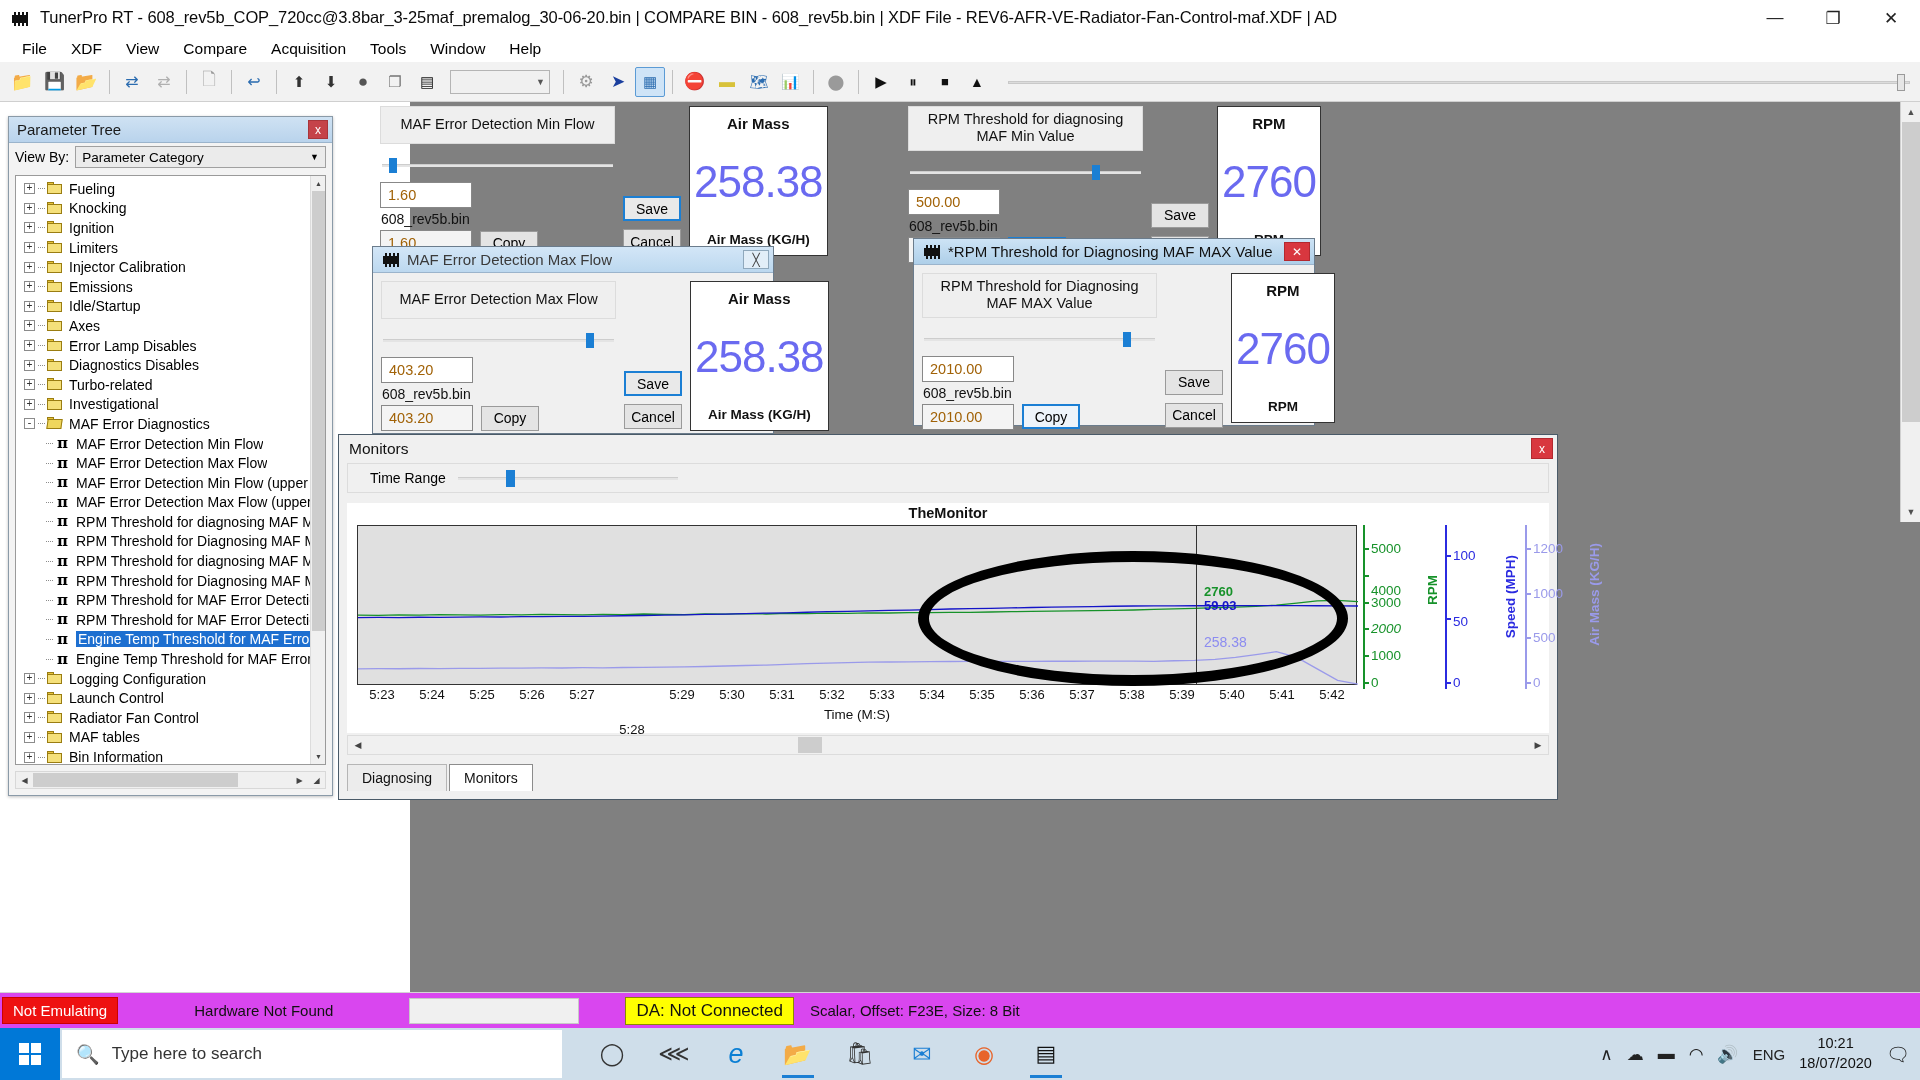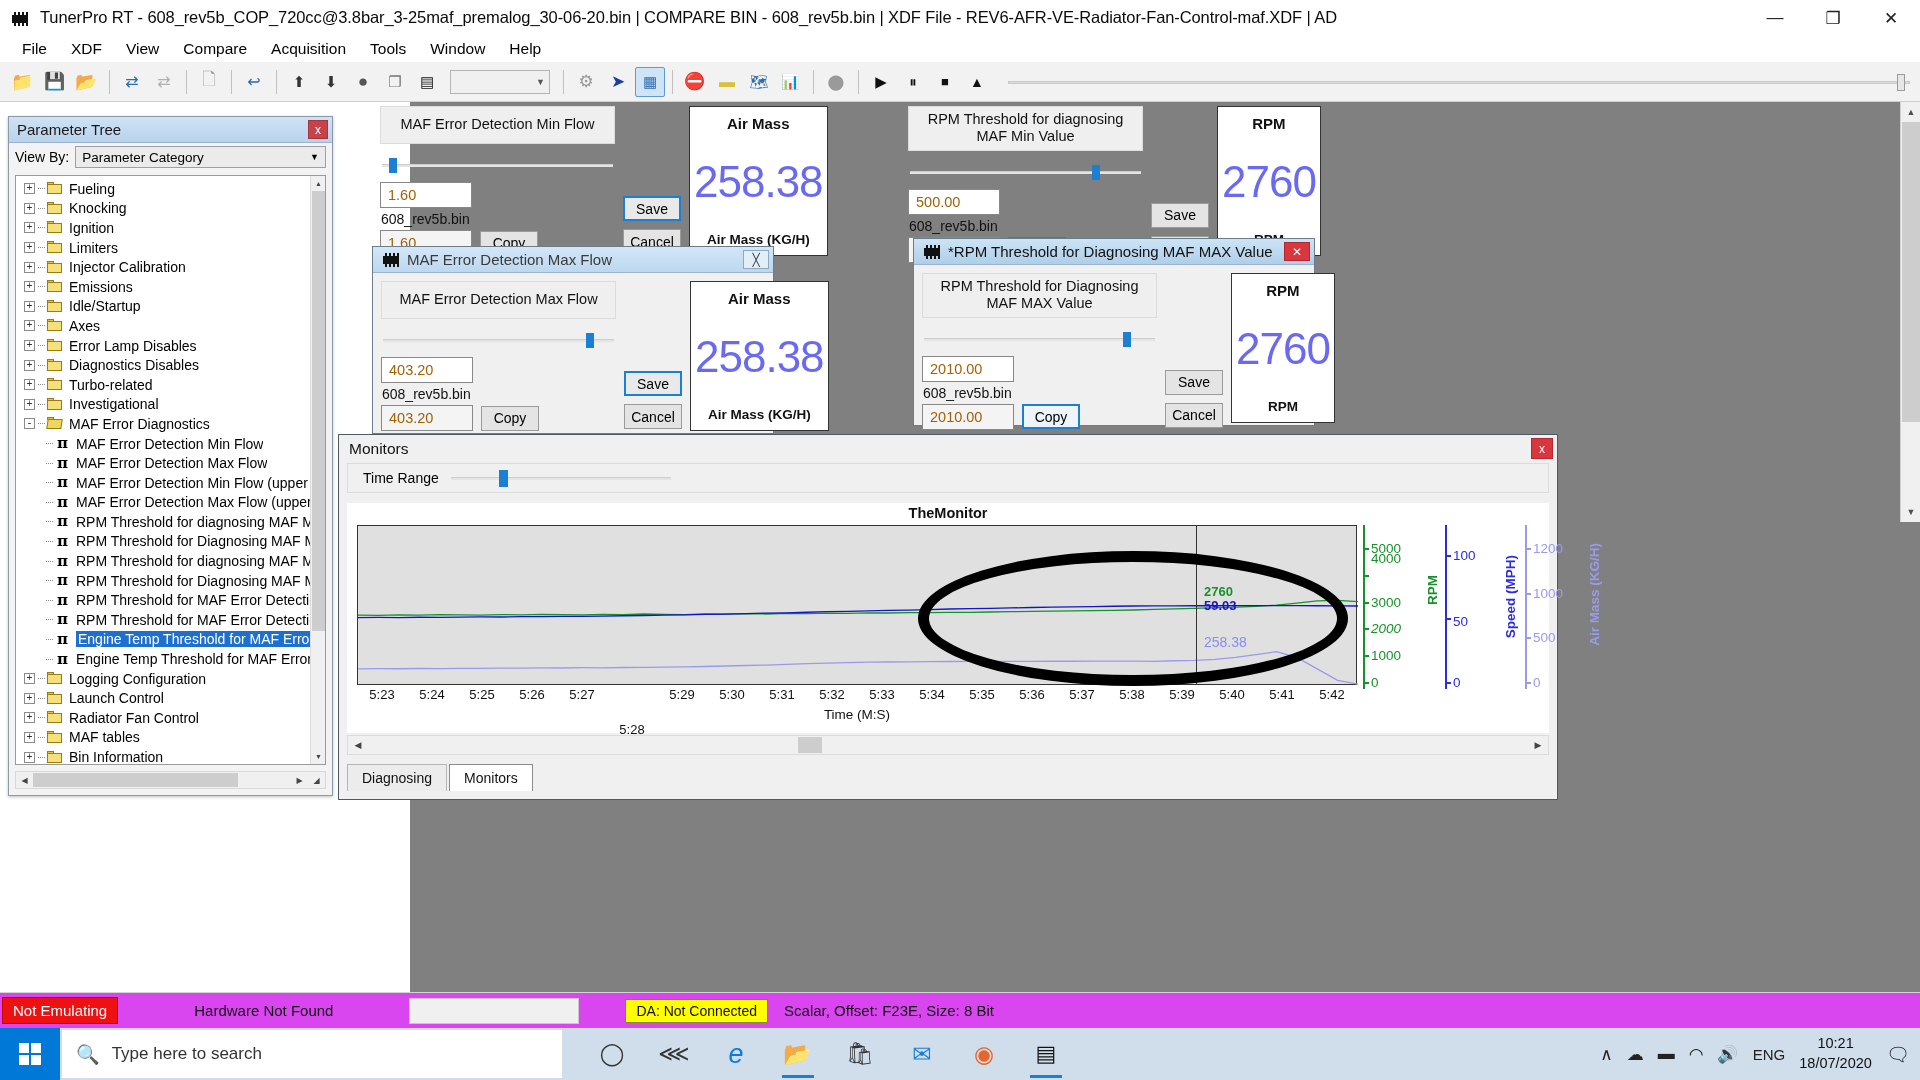--- a/index.html
+++ b/index.html
@@ -214,21 +214,21 @@
   .mon-title {
     height:28px; background:#f0f0f0; display:flex; align-items:center;
     padding-left:10px; font-size:15.5px; color:#111; position:relative;
   }
   .mon-x {
     position:absolute; right:4px; top:3px; width:22px; height:21px; background:#d8373f;
     color:#fff; font-size:12px; display:flex;align-items:center;justify-content:center; border:1px solid #b3282f;
   }
   .mon-tools {
     margin: 0 8px; height:30px; background:#f0f0f0; border:1px solid #dcdcdc;
-    display:flex; align-items:center; padding-left:15px; gap:12px;
+    display:flex; align-items:center; padding-left:22px; gap:12px;
   }
   .mon-tools .lbl { font-size:14px; color:#000; }
   .tr-slider { width: 220px; height:16px; position:relative; }
   .tr-slider .track { position:absolute; left:0; right:0; top:7px; height:3px; background:#e4e4e4; border-top:1px solid #cdcdcd;}
   .tr-slider .thumb { position:absolute; left:48px; top:0; width:9px; height:17px; background:#1b7fd4; }
 
   .chartarea {
     position:absolute; left:8px; top:68px; right:8px; height:230px; background:#fff;
   }
   .chart-title { text-align:center; font-size:14.5px; font-weight:bold; color:#111; margin-top:2px;}
@@ -265,21 +265,21 @@
   .statusbar {
     position:absolute; left:0; top:992px; width:1920px; height:36px;
     background:#d946ef; border-top:1px solid #d5d5d5; display:flex; align-items:center;
   }
   .sb-emul {
     margin-left:2px; background:#ee1111; color:#fff; font-size:15px;
     padding: 4px 10px; border:1px solid #c00;
   }
   .sb-cell { font-size:15px; color:#111; padding: 0 16px; }
   .sb-blank { width:170px; height:26px; border:1px solid #c8c8c8; background:#f0f0f0; margin: 0 10px;}
-  .sb-da { background:#ffff00; border:1px solid #8a8a00; color:#111; font-size:14px; padding:3px 10px;}
+  .sb-da { background:#ffff00; border:1px solid #8a8a00; color:#111; font-size:17px; padding:3px 10px;}
 
   
   .taskbar {
     position:absolute; left:0; top:1028px; width:1920px; height:52px;
     background:#cfdeea; display:flex; align-items:center;
   }
   .tb-start {
     width:60px; height:52px; background:#0078d7; display:flex; align-items:center; justify-content:center;
   }
   .winlogo { width:22px; height:22px; display:grid; grid-template-columns:1fr 1fr; grid-template-rows:1fr 1fr; gap:2px;}
@@ -834,21 +834,21 @@
         <div class="yaxis-line" style="left:0; background:#17922a"></div>
         <div id="ax-rpm">
             <div class="ytick" style="top: 157px; left: 8px; color: rgb(23, 146, 42);">0</div>
             <div style="position: absolute; left: 0px; width: 6px; height: 2px; background: rgb(23, 146, 42); top: 157px;"></div>
             <div class="ytick" style="top: 130.214px; left: 8px; color: rgb(23, 146, 42);">1000</div>
             <div style="position: absolute; left: 0px; width: 6px; height: 2px; background: rgb(23, 146, 42); top: 130.214px;"></div>
             <div class="ytick" style="top: 103.429px; left: 8px; color: rgb(23, 146, 42); font-style: italic;">2000</div>
             <div style="position: absolute; left: 0px; width: 6px; height: 2px; background: rgb(23, 146, 42); top: 103.429px;"></div>
             <div class="ytick" style="top: 76.6429px; left: 8px; color: rgb(23, 146, 42);">3000</div>
             <div style="position: absolute; left: 0px; width: 6px; height: 2px; background: rgb(23, 146, 42); top: 76.6429px;"></div>
-            <div class="ytick" style="top: 33px; left: 8px; color: rgb(23, 146, 42);">4000</div>
+            <div class="ytick" style="top: 65px; left: 8px; color: rgb(23, 146, 42);">4000</div>
             <div style="position: absolute; left: 0px; width: 6px; height: 2px; background: rgb(23, 146, 42); top: 49.8571px;"></div>
             <div class="ytick" style="top: 23.0714px; left: 8px; color: rgb(23, 146, 42);">5000</div>
             <div style="position: absolute; left: 0px; width: 6px; height: 2px; background: rgb(23, 146, 42); top: 23.0714px;"></div>
           </div>
       </div>
       <div class="yaxis-title" style="left:1078px; top:72px; color:#17922a">RPM</div>
 
       <div class="yaxisgrp" style="left:1098px; width:52px">
         <div class="yaxis-line" style="left:0; background:#2b2be0"></div>
         <div id="ax-spd">

